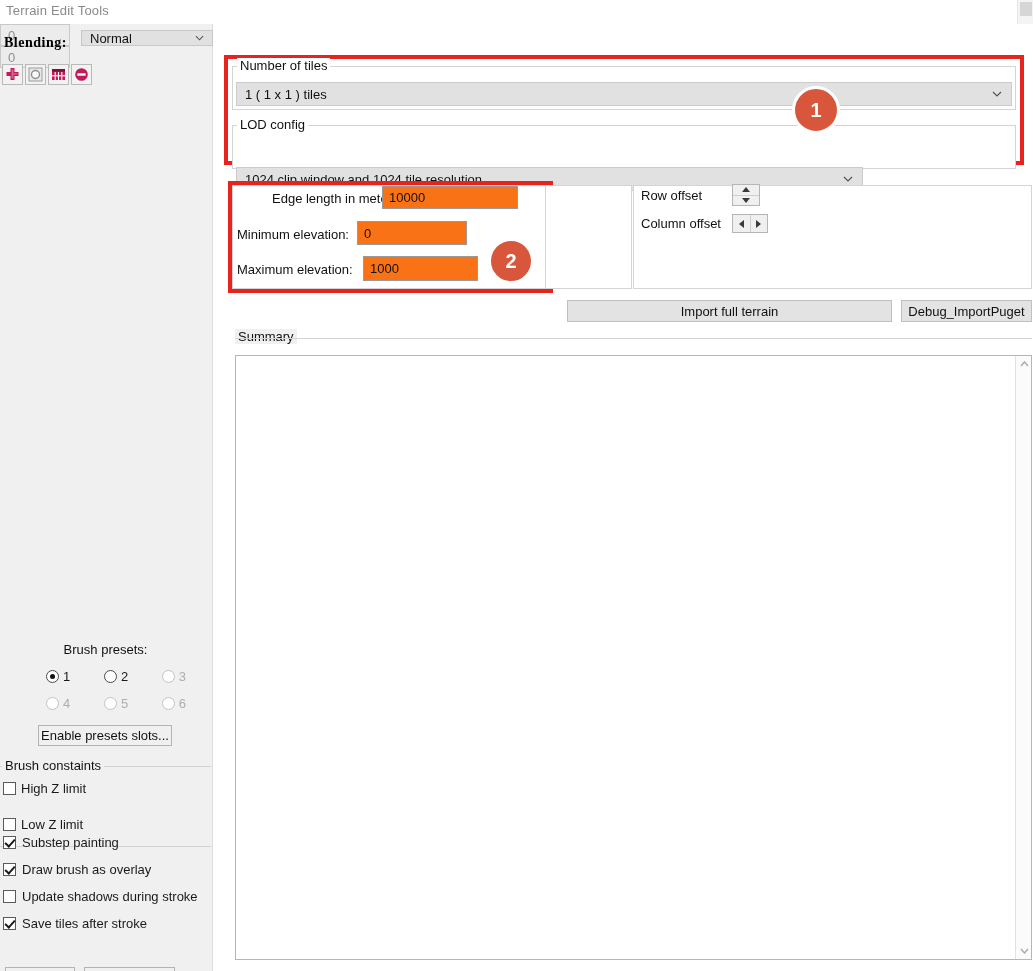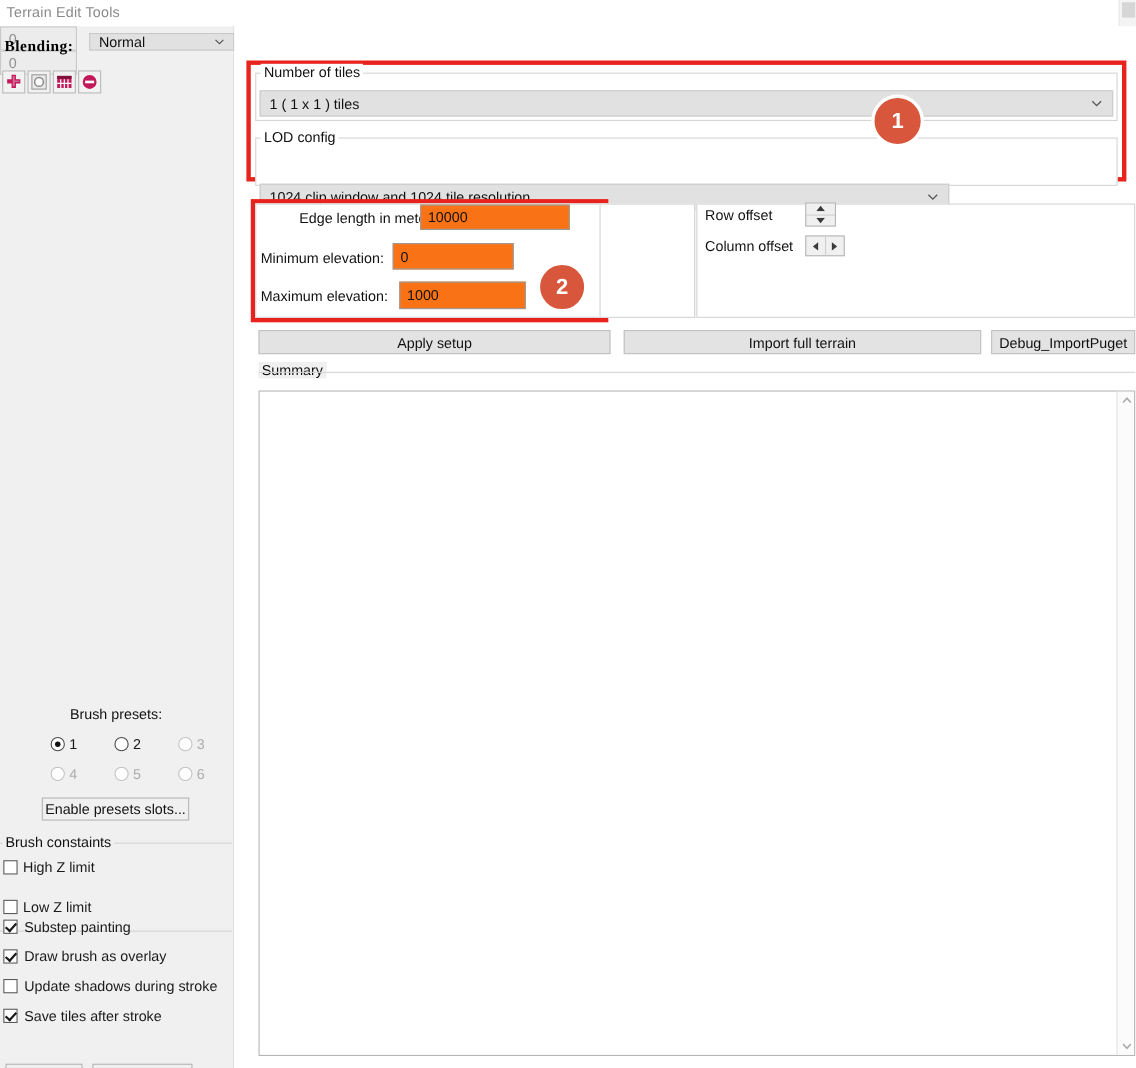--- a/index.html
+++ b/index.html
@@ -403,21 +403,20 @@
             <path d="M5 0 L5 8 L0 4 Z" fill="#3a3a3a"></path>
           </svg>
       </div>
       <div class="half">
         <svg width="5" height="8" viewBox="0 0 5 8">
             <path d="M0 0 L0 8 L5 4 Z" fill="#3a3a3a"></path>
           </svg>
       </div>
     </div>
 
-    <div class="action-btn" style="left:22px;  top:276px; width:320px;">Apply setup</div>
     <div class="action-btn" style="left:354px; top:276px; width:325px;">Import full terrain</div>
     <div class="action-btn" style="left:688px; top:276px; width:131px;">Debug_ImportPuget</div>
 
     <div class="group-label" style="left:22px; top:305px;">Summary</div>
     <div style="position:absolute; left:22px; top:314px; width:797px; border-top:1px solid #d4d4d4;"></div>
 
     <div class="summary-box">
       <div class="vscroll">
         <div class="arrow up">
           <svg width="9" height="6" viewBox="0 0 9 6">

